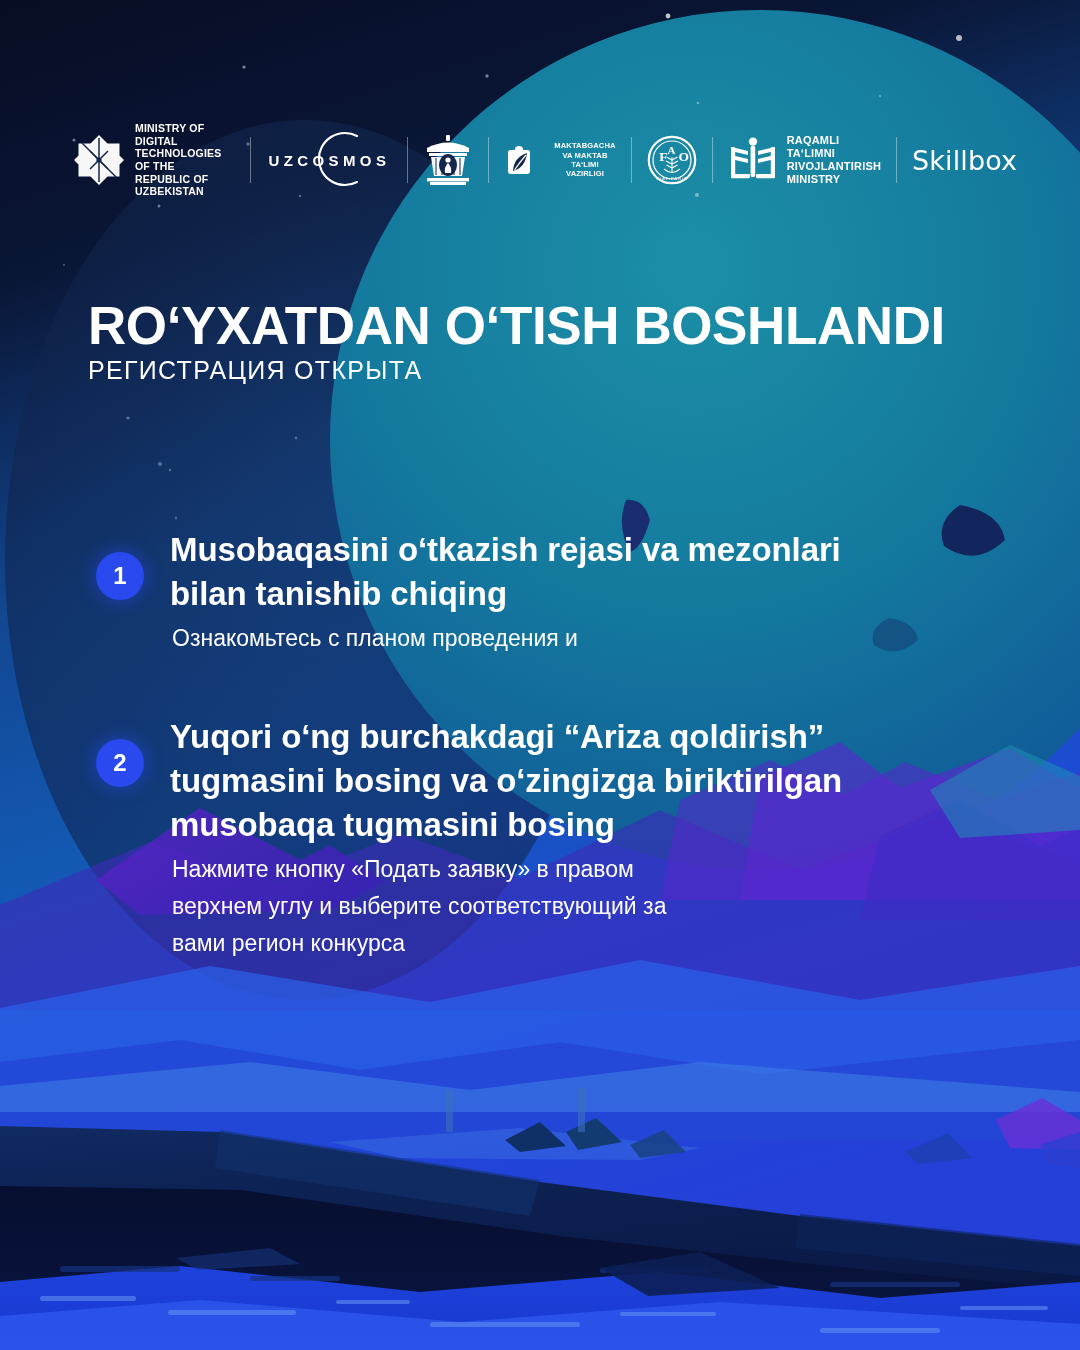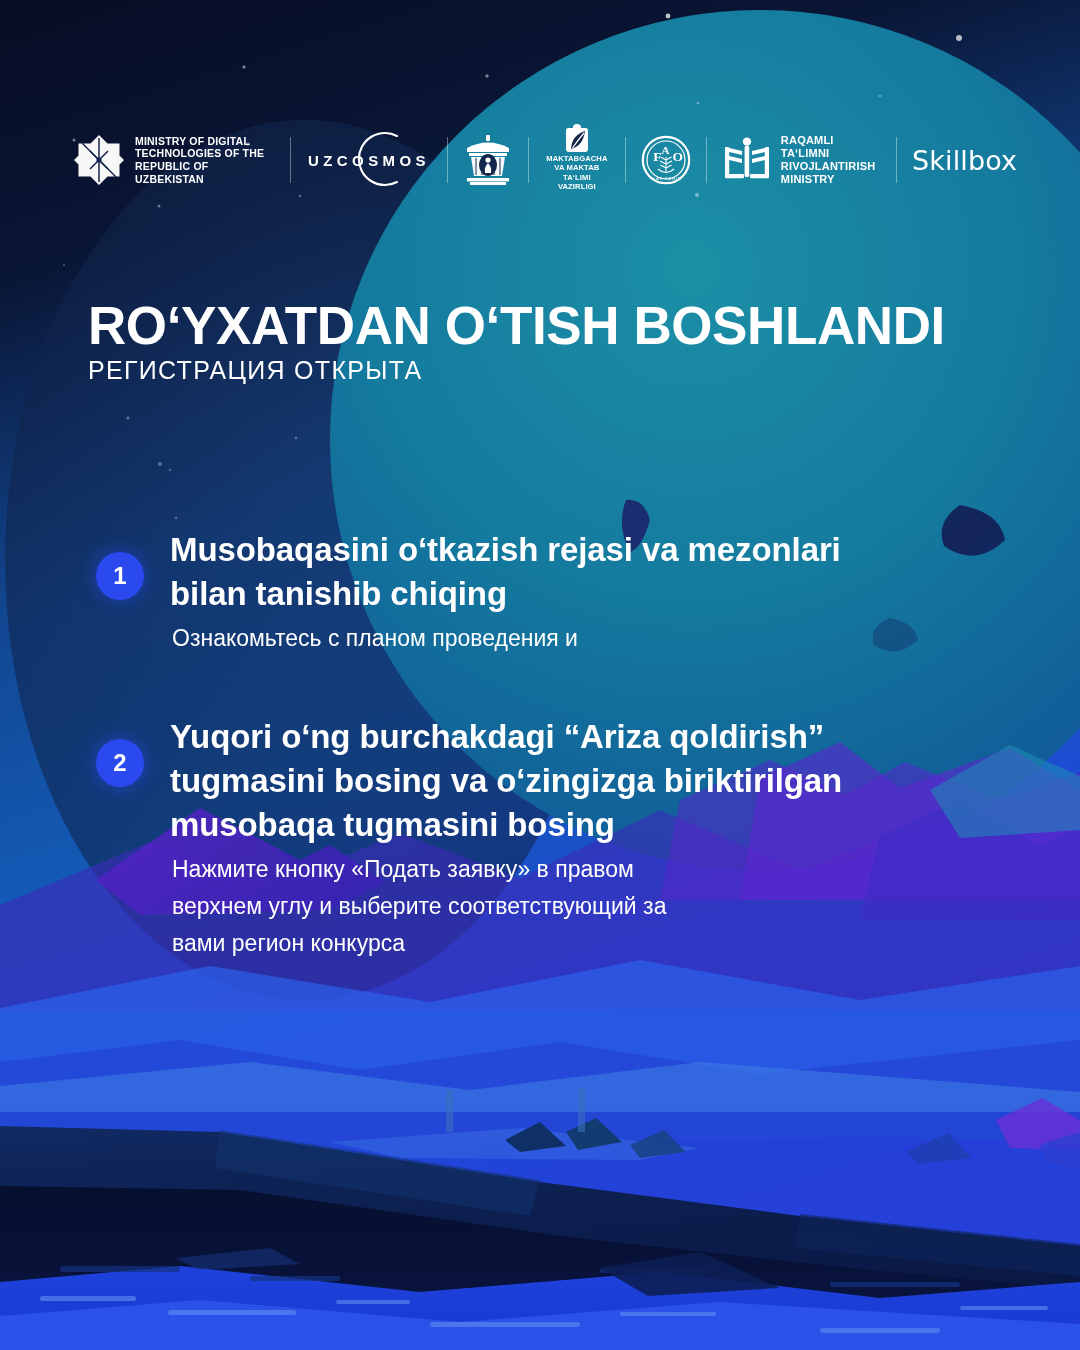--- a/index.html
+++ b/index.html
@@ -286,21 +286,21 @@
           <path d="M25 29 Q29 33 28 39 L22 39 Q21 33 25 29 Z"></path>
         </g>
         <g stroke="#15264d" stroke-width="1" fill="none">
           <path d="M13 24 L13 41 M19 24 L19 41 M31 24 L31 41 M37 24 L37 41"></path>
         </g>
       </svg>
     </div>
 
     <div class="logo-sep"></div>
 
-    <div class="logo-cell" style="flex-direction:column; gap:0;">
+    <div class="logo-cell" style="gap:20px;">
       <svg class="logo-mark" width="30" height="32" viewBox="0 0 30 32" xmlns="http://www.w3.org/2000/svg">
         <rect x="4" y="6" width="22" height="24" rx="2.4" fill="#ffffff"></rect>
         <path d="M15 2 a4.2 4.2 0 0 1 4.2 4 L10.8 6 A4.2 4.2 0 0 1 15 2 Z" fill="#ffffff"></path>
         <path d="M9 27 Q10 13 23 9 Q21 24 9 27 Z" fill="#15264d"></path>
         <path d="M10.5 26 Q16 18 22 11" stroke="#ffffff" stroke-width="1.2" fill="none"></path>
       </svg>
       <div class="logo-text lt-preschool">
         <div>MAKTABGACHA</div>
         <div>VA MAKTAB</div>
         <div>TA‘LIMI VAZIRLIGI</div>

